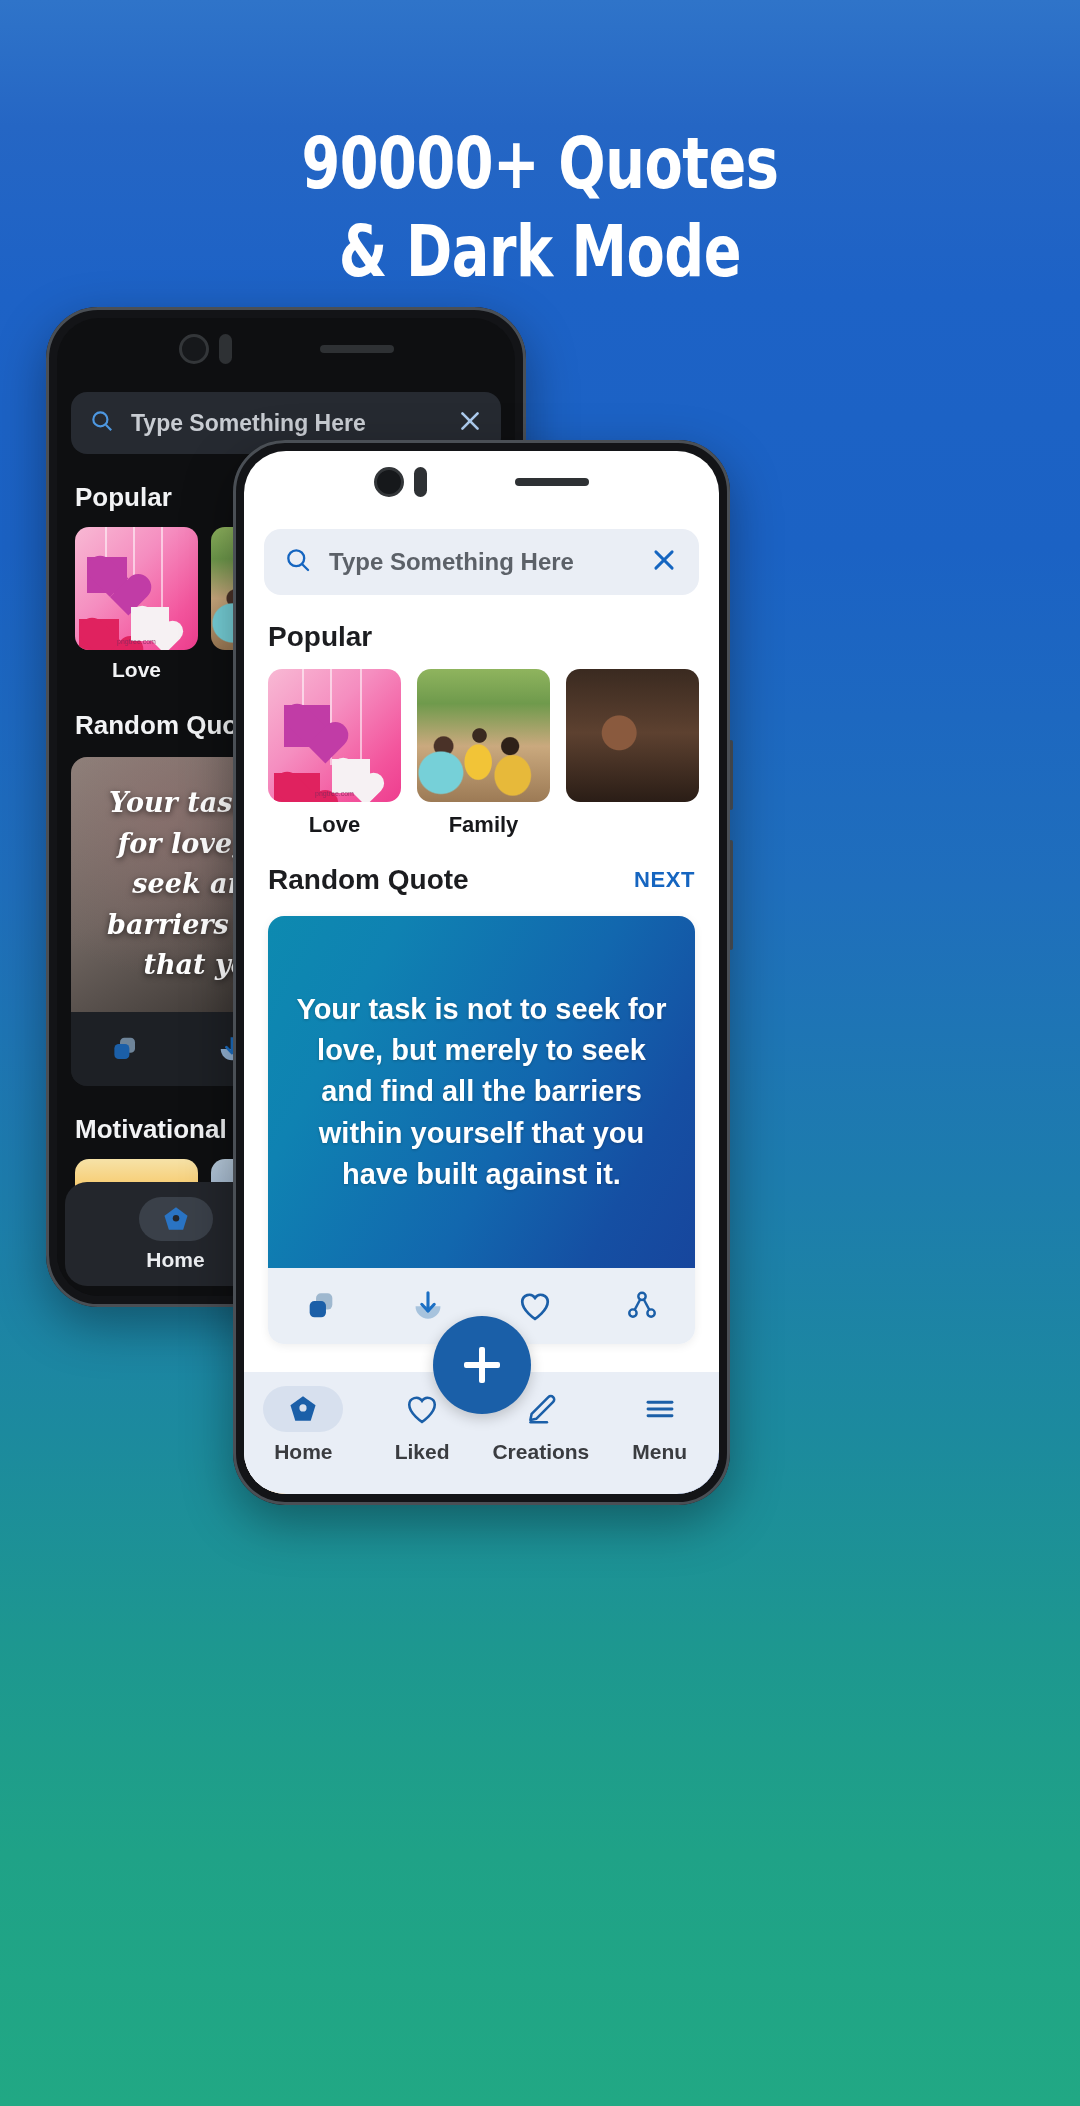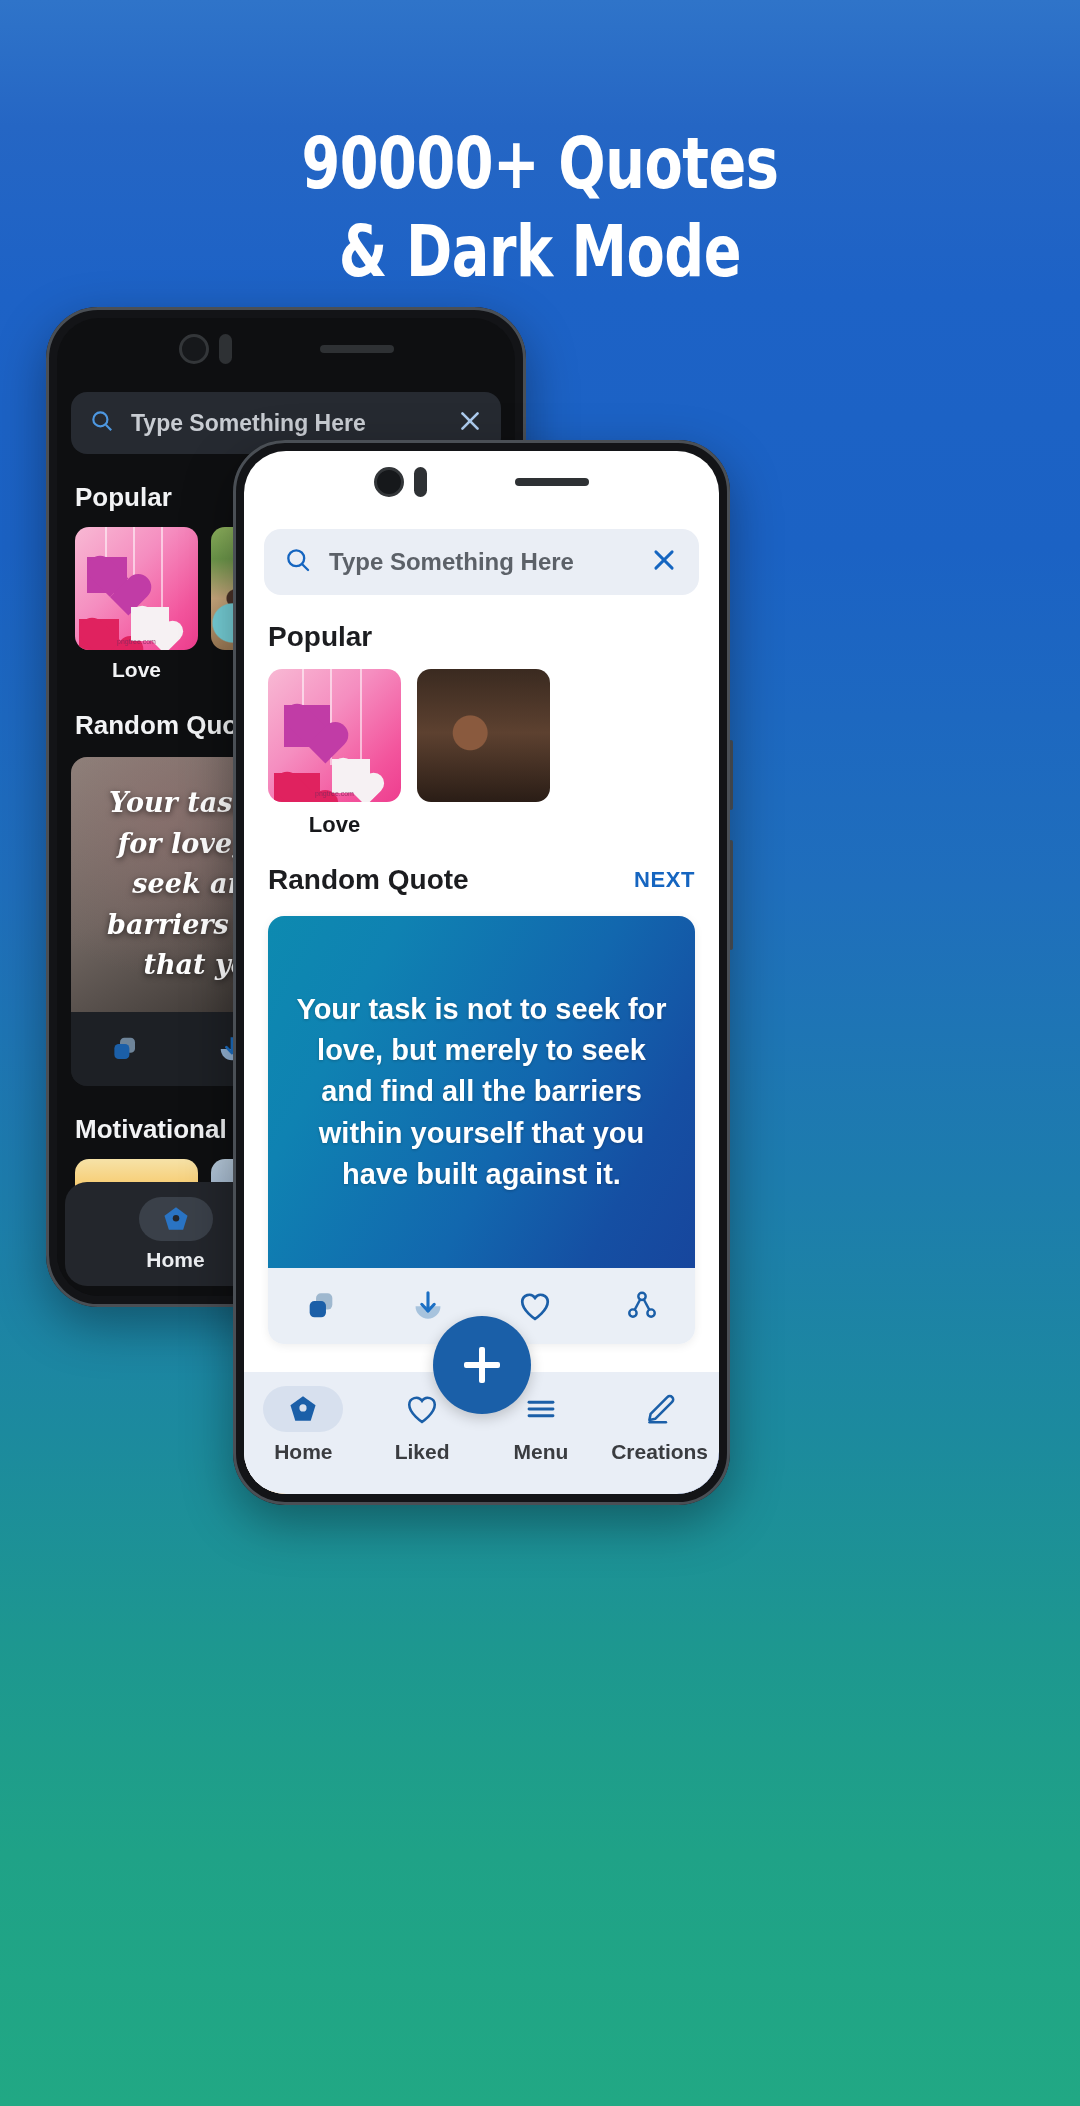--- a/index.html
+++ b/index.html
@@ -601,20 +601,24 @@
             <div class="str" style="left:62px;height:96px"></div>
             <div class="str" style="left:92px;height:104px"></div>
             <div class="heart h1"></div>
             <div class="heart h2"></div>
             <div class="heart h3"></div>
             <div class="wm">pngtree.com</div>
           </div>
           <div class="pop-label">Love</div>
         </div>
 
+        <div class="pop-cell">
+          <div class="pop-thumb art-family"></div>
+          <div class="pop-label">Family</div>
+        </div>
 
 
         <div class="pop-cell">
           <div class="pop-thumb art-people"></div>
         </div>
       </div>
 
       <div class="sec-row">
         <div class="sec-h">Random Quote</div>
         <div class="next-link">NEXT</div>
@@ -683,35 +687,35 @@
           <div class="lt-plain">
             <svg width="36" height="36" viewBox="0 0 24 24" fill="none" stroke="#1b5fa8" stroke-width="1.7">
               <path d="M12 20.6S3.5 15 3.5 9.2A4.65 4.65 0 0 1 12 6.6a4.65 4.65 0 0 1 8.5 2.6C20.5 15 12 20.6 12 20.6z"></path>
             </svg>
           </div>
           <div class="t">Liked</div>
         </div>
 
         <div class="lt-nav-item">
           <div class="lt-plain">
+            <svg width="34" height="34" viewBox="0 0 24 24" fill="none" stroke="#1b5fa8" stroke-width="1.8" stroke-linecap="round" stroke-linejoin="round">
+              <path d="M17.2 3.6a2.4 2.4 0 0 1 3.4 3.4L8.8 18.8l-4.3.9.9-4.3z"></path>
+              <line x1="4.6" y1="21.4" x2="16.2" y2="21.4"></line>
+            </svg>
+          </div>
+          <div class="t">Creations</div>
+        </div>
+
+        <div class="lt-nav-item">
+          <div class="lt-plain">
             <svg width="36" height="36" viewBox="0 0 24 24" stroke="#1b5fa8" stroke-width="1.9" stroke-linecap="round">
               <line x1="4" y1="7.5" x2="20" y2="7.5"></line>
               <line x1="4" y1="12" x2="20" y2="12"></line>
               <line x1="4" y1="16.5" x2="20" y2="16.5"></line>
             </svg>
           </div>
           <div class="t">Menu</div>
         </div>
-
-        <div class="lt-nav-item">
-          <div class="lt-plain">
-            <svg width="34" height="34" viewBox="0 0 24 24" fill="none" stroke="#1b5fa8" stroke-width="1.8" stroke-linecap="round" stroke-linejoin="round">
-              <path d="M17.2 3.6a2.4 2.4 0 0 1 3.4 3.4L8.8 18.8l-4.3.9.9-4.3z"></path>
-              <line x1="4.6" y1="21.4" x2="16.2" y2="21.4"></line>
-            </svg>
-          </div>
-          <div class="t">Creations</div>
-        </div>
       </div>
 
     </div>
   </div>
 </div>
 
 </body></html>

